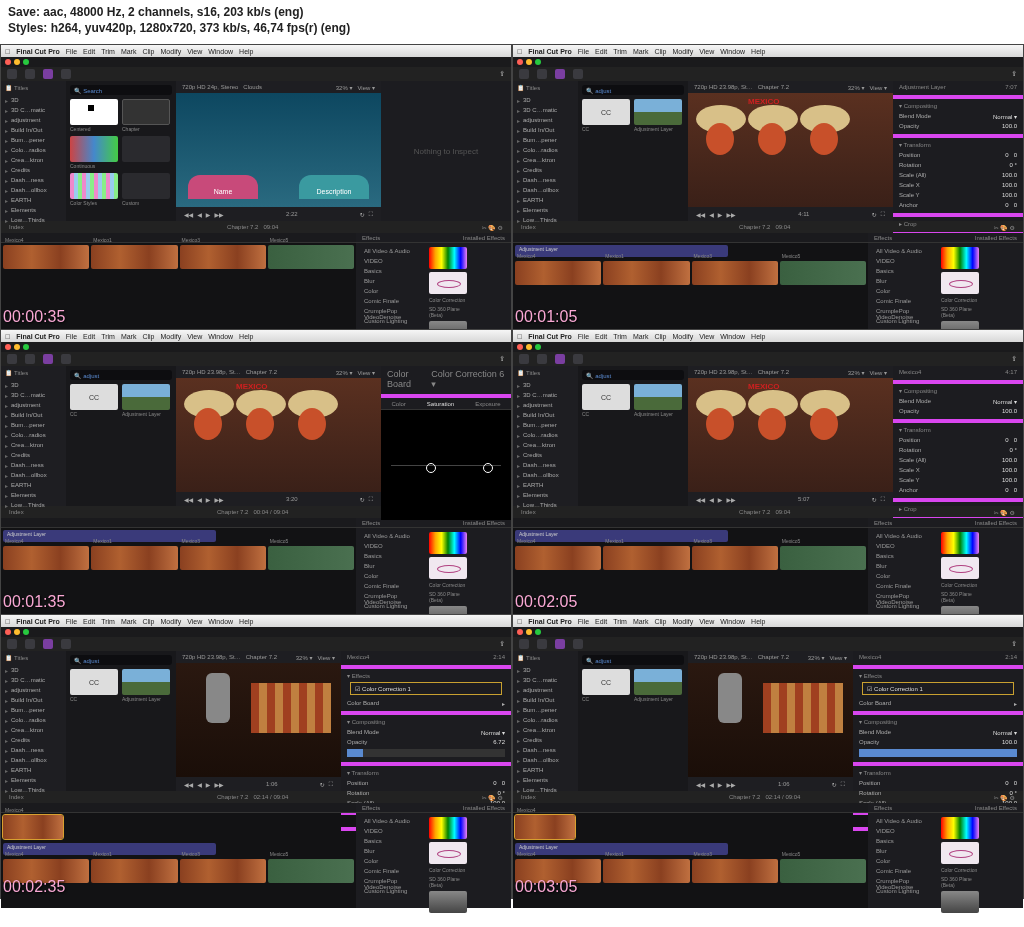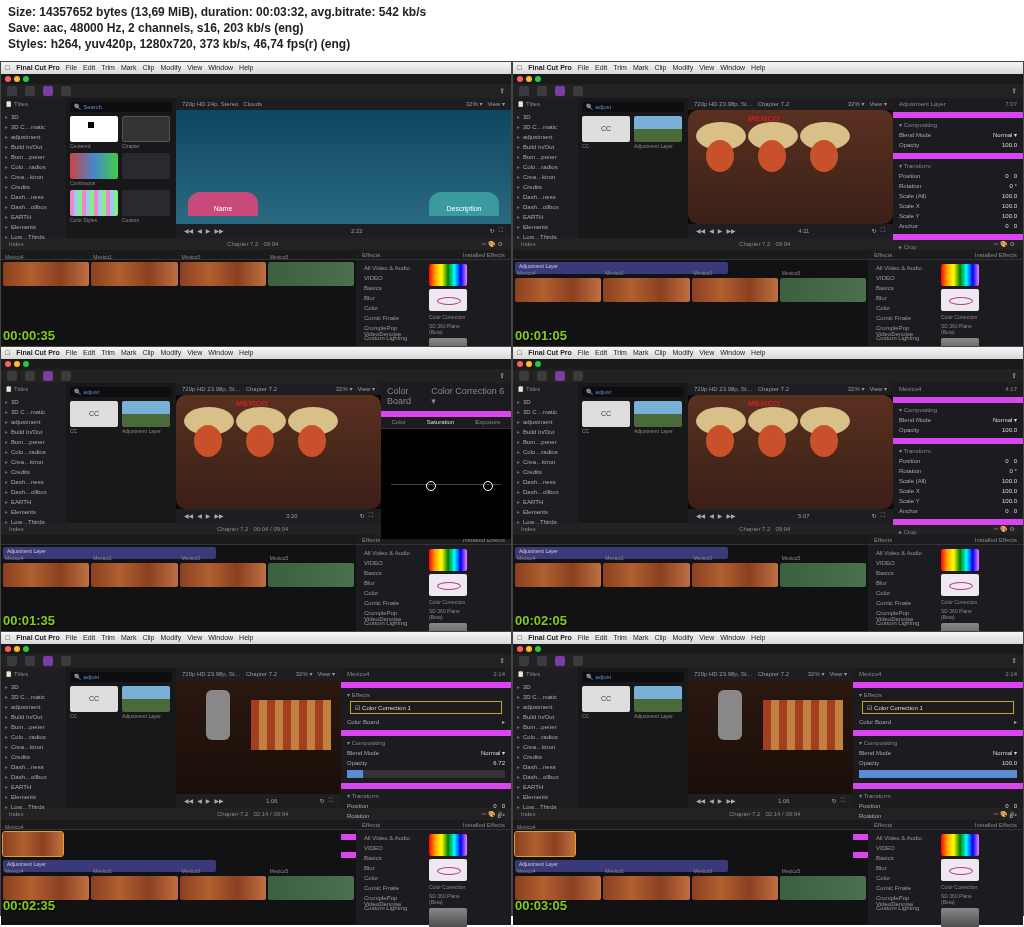--- a/index.html
+++ b/index.html
@@ -32,35 +32,35 @@
 .th-white{background:#fff;position:relative;}
 .th-white::after{content:"";position:absolute;top:6px;left:18px;width:6px;height:6px;background:#000;}
 .th-lines{background:repeating-linear-gradient(90deg,#e8c 0 4px,#9ce 4px 8px,#8e8 8px 12px);}
 .viewer{flex:1;background:#0a0a0c;display:flex;flex-direction:column;}
 .vw-head{height:12px;background:#1e1e22;display:flex;align-items:center;justify-content:space-between;padding:0 6px;font-size:6px;color:#999;}
 .vw-body{flex:1;position:relative;display:flex;align-items:center;justify-content:center;}
 .clouds{width:100%;height:100%;background:linear-gradient(#0d4760,#2a6a80);position:relative;}
 .cloud-pink{position:absolute;bottom:8px;left:12px;width:70px;height:24px;background:#c84a7a;border-radius:12px 12px 0 0;}
 .cloud-teal{position:absolute;bottom:8px;right:12px;width:70px;height:24px;background:#3a9aa0;border-radius:12px 12px 0 0;}
 .cloud-pink span,.cloud-teal span{position:absolute;bottom:4px;width:100%;text-align:center;font-size:7px;color:#fff;}
-.mexico{width:100%;height:100%;background:linear-gradient(#5a3020,#3a2018);position:relative;overflow:hidden;border-radius:10px;}
+.mexico{width:100%;height:100%;background:linear-gradient(#5a3020,#3a2018);position:relative;overflow:hidden;}
 .hat{position:absolute;width:50px;height:28px;background:#d8c088;border-radius:50%;top:12px;}
 .hat1{left:8px}.hat2{left:60px}.hat3{left:112px}
 .face{position:absolute;width:28px;height:32px;background:#c8502a;border-radius:50%;top:30px;}
 .face1{left:18px}.face2{left:70px}.face3{left:122px}
 .mex-text{position:absolute;top:4px;left:60px;font-size:8px;color:#cc2020;font-weight:bold;}
 .market{width:100%;height:100%;background:linear-gradient(#2a1810,#1a0e08);position:relative;}
 .person{position:absolute;left:30px;top:10px;width:24px;height:50px;background:#888;border-radius:6px;}
 .stall{position:absolute;right:10px;top:20px;width:80px;height:50px;background:repeating-linear-gradient(90deg,#a04020 0 8px,#c08040 8px 16px);}
 .vw-foot{height:14px;background:#1e1e22;display:flex;align-items:center;justify-content:space-between;padding:0 8px;font-size:6px;color:#999;}
 .play-icons{display:flex;gap:4px;}
 .play-icons span{color:#aaa;}
 .inspector{width:130px;background:#1c1c20;font-size:6px;}
 .insp-empty{display:flex;align-items:center;justify-content:center;height:100%;color:#555;font-size:8px;}
-.insp-sect{padding:3px 6px;border-bottom:6px solid #d946ef;}
+.insp-sect{padding:3px 6px;border-bottom:4px solid #d946ef;}
 .insp-head{color:#888;margin-bottom:2px;display:flex;justify-content:space-between;}
 .insp-row{display:flex;justify-content:space-between;color:#aaa;height:10px;align-items:center;}
 .insp-val{color:#ddd;}
 .colorboard{width:130px;background:#1c1c20;}
 .cb-head{height:12px;display:flex;justify-content:space-around;align-items:center;font-size:6px;color:#888;border-bottom:1px solid #333;}
 .cb-body{height:110px;background:#000;position:relative;}
 .cb-line{position:absolute;top:50%;left:10px;right:10px;height:1px;background:#444;}
 .cb-dot{position:absolute;width:10px;height:10px;border:1px solid #fff;border-radius:50%;top:48%;}
 .cb-d1{left:45px}.cb-d2{right:18px}
 .tl-head{height:12px;background:#222;display:flex;align-items:center;justify-content:space-between;padding:0 8px;font-size:6px;color:#888;}
@@ -78,33 +78,32 @@
 .fx-body{display:flex;padding:4px;gap:4px;}
 .fx-list{width:65px;}
 .fx-item{height:10px;padding:1px 4px;color:#999;}
 .fx-thumbs{flex:1;display:flex;flex-wrap:wrap;gap:3px;}
 .fx-th{width:38px;height:22px;border-radius:2px;}
 .fx-rainbow{background:linear-gradient(90deg,red,orange,yellow,green,cyan,blue,violet);}
 .fx-lips{background:#f0e8f0;position:relative;}
 .fx-lips::after{content:"";position:absolute;top:8px;left:8px;width:22px;height:6px;border:1px solid #b04080;border-radius:50%;}
 .fx-bw{background:linear-gradient(#888,#444);}
 .fx-tv{background:#222;border:1px solid #555;}
-.timestamp{position:absolute;bottom:2px;left:2px;font-size:13px;color:#84cc16;font-weight:bold;text-shadow:1px 1px 2px #000;z-index:10;}
+.timestamp{position:absolute;bottom:2px;left:2px;font-size:16px;color:#f9a8d4;font-weight:normal;text-shadow:1px 1px 2px #000;z-index:10;}
 .insp-fx{width:170px;background:#1c1c20;font-size:6px;}
 .fx-yellow{border:1px solid #c8a030;padding:2px 4px;margin:3px;color:#ddd;}
 .opacity-slider{height:8px;background:#333;margin:2px 0;position:relative;}
 .opacity-slider::after{content:"";position:absolute;left:0;height:100%;background:#5a8ad0;}
 .op-full::after{width:100%}
 .op-low::after{width:10%}
 </style>
 </head>
 <body>
 
 <div class="info-block">
-  <div><span>Size: </span><span>14357652 bytes (13,69 MiB), duration: 00:03:32, avg.bitrate: 542 kb/s</span></div>
   <div><span>Save: </span><span>aac, 48000 Hz, 2 channels, s16, 203 kb/s (eng)</span></div>
   <div><span>Styles: </span><span>h264, yuv420p, 1280x720, 373 kb/s, 46,74 fps(r) (eng)</span></div>
 </div>
 
 <div class="grid" id="grid">
     <div class="cell">
     <div class="mac-top">
     <span class="logo"></span>
     <b>Final Cut Pro</b>
         <span>File</span>
@@ -197,20 +196,23 @@
               <span>▶</span>
               <span>▶▶</span>
             </div>
       <span>2:22</span>
       <div class="play-icons">
               <span>↻</span>
               <span>⛶</span>
             </div>
     </div>
   </div>
+      <div class="inspector">
+          <div class="insp-empty">Nothing to Inspect</div>
+        </div>
     </div>
     <div class="tl-head">
      <span>Index</span>
      <span>Chapter 7.2 &nbsp; 09:04</span>
      <span>✂ 🎨 ⚙</span>
    </div>
    <div class="tl-zone">
      <div class="tl-main">
        <div class="tl-ruler"></div>
 

